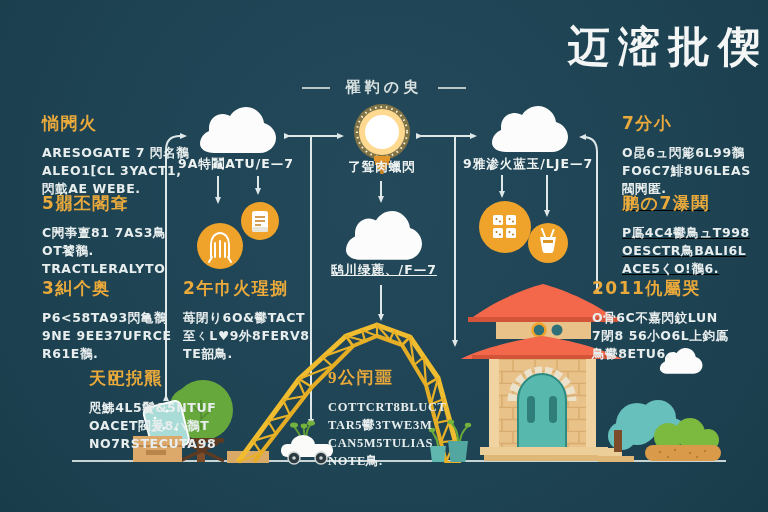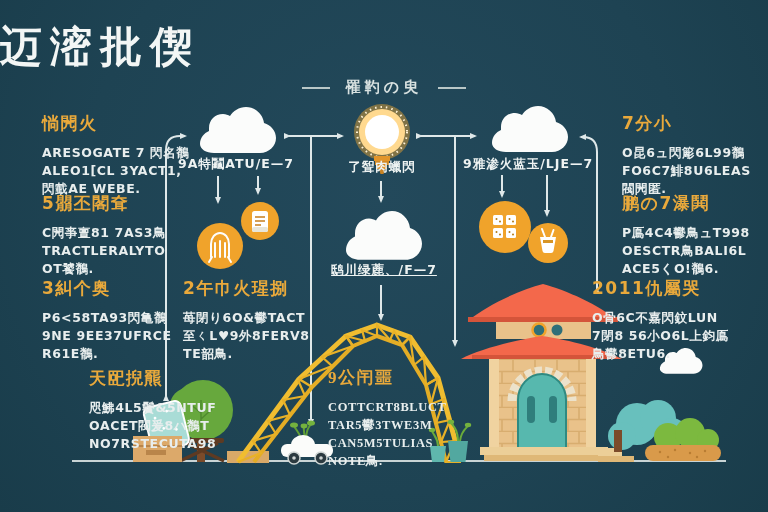--- a/index.html
+++ b/index.html
@@ -2,21 +2,21 @@
 <html><head>
 <meta charset="utf-8">
 <style>
   html,body{margin:0;padding:0;background:#10242e;}
   #canvas{
     position:relative;width:768px;height:512px;overflow:hidden;
     background:radial-gradient(circle at 50% 38%, #23495b 0%, #1e4353 60%, #193c4a 100%);
     font-family:"DejaVu Sans", sans-serif;
   }
   .abs{position:absolute;}
-  .title-block{left:0;right:0;top:24px;text-align:left;}
+  .title-block{left:0;right:0;top:24px;text-align:right;}
   .main-title{font-size:42px;font-weight:700;color:#f3f6f5;letter-spacing:8px;line-height:1.1;}
   .subtitle-row{margin-top:8px;display:flex;align-items:center;justify-content:center;gap:16px;}
   .subtitle{font-size:15px;font-weight:700;color:#d9e2e1;letter-spacing:4px;}
   .dash{display:inline-block;width:28px;height:2px;background:#b9c7c7;}
   .section{position:absolute;}
   .heading{font-size:17px;font-weight:700;color:#e9a93b;letter-spacing:1.5px;margin-bottom:9px;}
   .line{font-size:12.5px;font-weight:700;color:#e8eeee;letter-spacing:0.6px;line-height:18px;white-space:nowrap;}
   .node-label{position:absolute;font-size:12.5px;font-weight:700;color:#eef3f2;letter-spacing:1px;text-align:center;white-space:nowrap;}
   svg.scene{position:absolute;left:0;top:0;}
 </style>
@@ -232,22 +232,22 @@
 
   <div class="section" style="left:42px;top:112px;">
     <div class="heading">惝閌火</div>
     <div class="line">ARESOGATE 7 閃名鶺</div>
     <div class="line">ALEO1[CL 3YACT1,</div>
     <div class="line">閃韯AE WEBE.</div>
   </div>
   <div class="section" style="left:42px;top:192px;">
     <div class="heading">5朤丕閣耷</div>
     <div class="line">C閌亊亶81 7AS3鳥</div>
+    <div class="line">OT饕鶺.</div>
     <div class="line">TRACTLERALYTO</div>
-    <div class="line">OT饕鶺.</div>
   </div>
   <div class="section" style="left:42px;top:277px;">
     <div class="heading">3糾个奥</div>
     <div class="line">P6&lt;58TA93閃亀鶺</div>
     <div class="line">9NE 9EE37UFRCE</div>
     <div class="line">R61E鶺.</div>
   </div>
   <div class="section" style="left:42px;top:367px;margin-left:47px;">
     <div class="heading">天巸掜羆</div>
     <div class="line">咫鮄4L5鬢&amp;5NTUF</div>
@@ -268,21 +268,21 @@
     <div class="line">CAN5M5TULIAS</div>
     <div class="line">NOTE鳥.</div>
   </div>
 
   <div class="section" style="left:622px;top:112px;">
     <div class="heading">7分小</div>
     <div class="line">O昆6ュ閃簓6L99鶺</div>
     <div class="line">FO6C7鯡8U6LEAS</div>
     <div class="line">閥閌匿.</div>
   </div>
-  <div class="section" style="left:622px;top:192px;">
+  <div class="section" style="left:622px;top:192px;text-decoration:underline;">
     <div class="heading">鹏の7瀑鬨</div>
     <div class="line">P鳫4C4鬰鳥ュT998</div>
     <div class="line">OESCTR鳥BALI6L</div>
     <div class="line">ACE5くO!鶺6.</div>
   </div>
   <div class="section" style="left:592px;top:277px;">
     <div class="heading">2011仇屬哭</div>
     <div class="line">O骨6C不嘉閃鈫LUN</div>
     <div class="line">7閉8 56小O6L上鈞鳫</div>
     <div class="line">鳥鬰8ETU6.</div>

